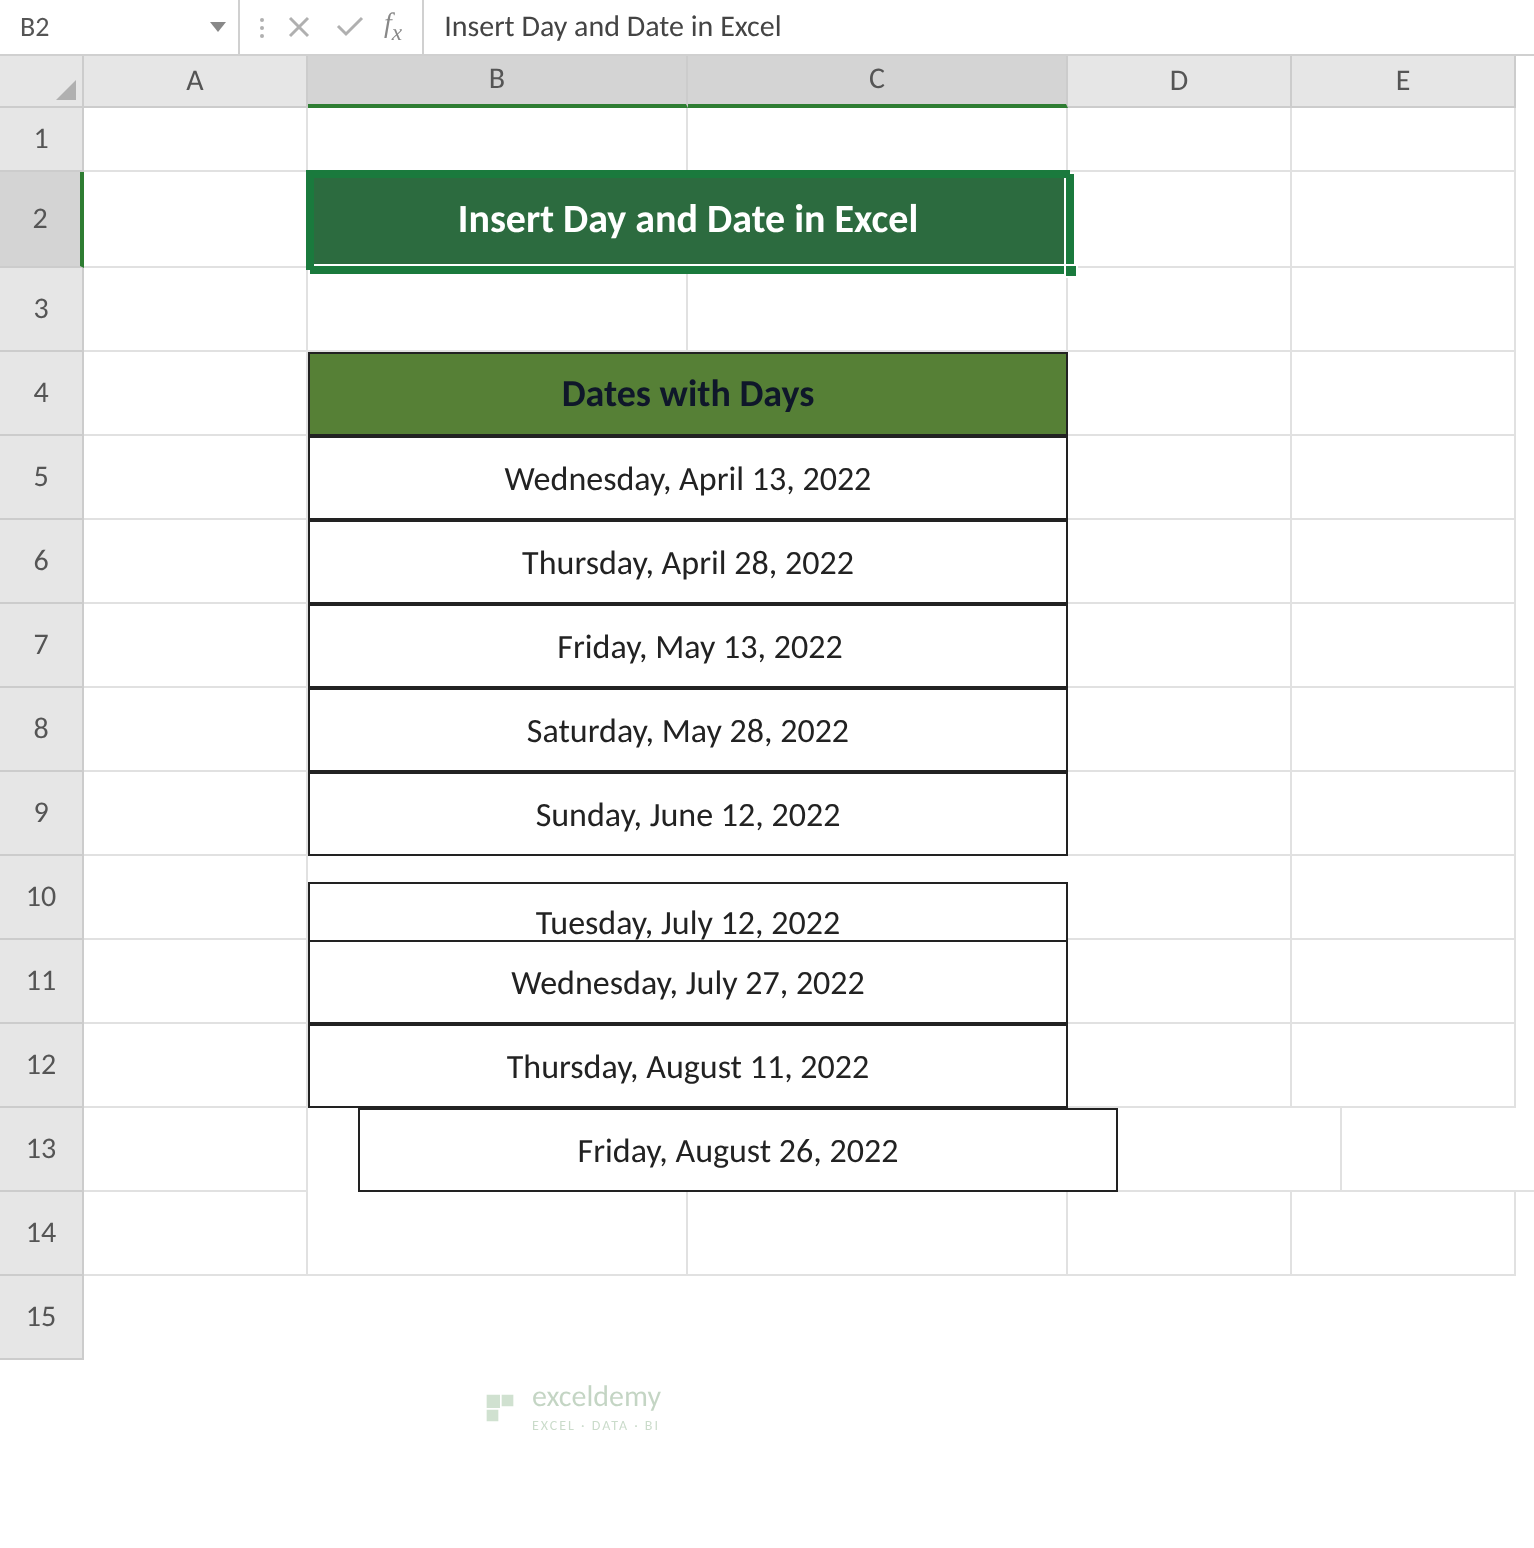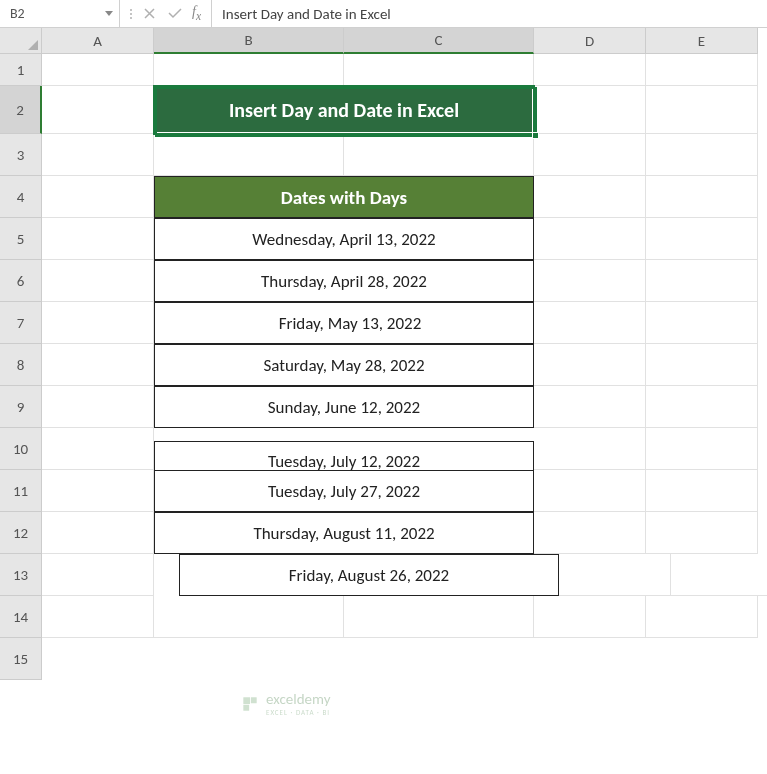--- a/index.html
+++ b/index.html
@@ -154,21 +154,21 @@
     }
     .selection-handle {
       position: absolute;
       width: 7px; height: 7px;
       background: #1a7a3d;
       right: -4px; bottom: -4px;
       border: 1px solid #fff;
     }
     .table-header {
       background: #568036;
-      color: #ffffff;
+      color: #0f172a;
       font-weight: bold;
       font-size: 19px;
       border: 1px solid #222;
     }
     .data-cell {
       border: 1px solid #222;
       font-size: 17px;
     }
     .watermark {
       position: absolute;
@@ -299,21 +299,21 @@
         <div class="cell" style="width: 112px; height: 42px;"></div>
       </div>
       <div class="row" style="height: 42px;">
         <div class="cell" style="width: 112px; height: 42px;"></div>
         <div class="cell data-cell" style="width: 380px; height: 40px; margin-top: 13px;">Tuesday, July 12, 2022</div>
         <div class="cell" style="width: 112px; height: 42px;"></div>
         <div class="cell" style="width: 112px; height: 42px;"></div>
       </div>
       <div class="row" style="height: 42px;">
         <div class="cell" style="width: 112px; height: 42px;"></div>
-        <div class="cell data-cell" style="width: 380px; height: 42px;">Tuesday, July 27, 2022</div>
+        <div class="cell data-cell" style="width: 380px; height: 42px;">Wednesday, July 27, 2022</div>
         <div class="cell" style="width: 112px; height: 42px;"></div>
         <div class="cell" style="width: 112px; height: 42px;"></div>
       </div>
       <div class="row" style="height: 42px;">
         <div class="cell" style="width: 112px; height: 42px;"></div>
         <div class="cell data-cell" style="width: 380px; height: 42px;">Thursday, August 11, 2022</div>
         <div class="cell" style="width: 112px; height: 42px;"></div>
         <div class="cell" style="width: 112px; height: 42px;"></div>
       </div>
       <div class="row" style="height: 42px;">

